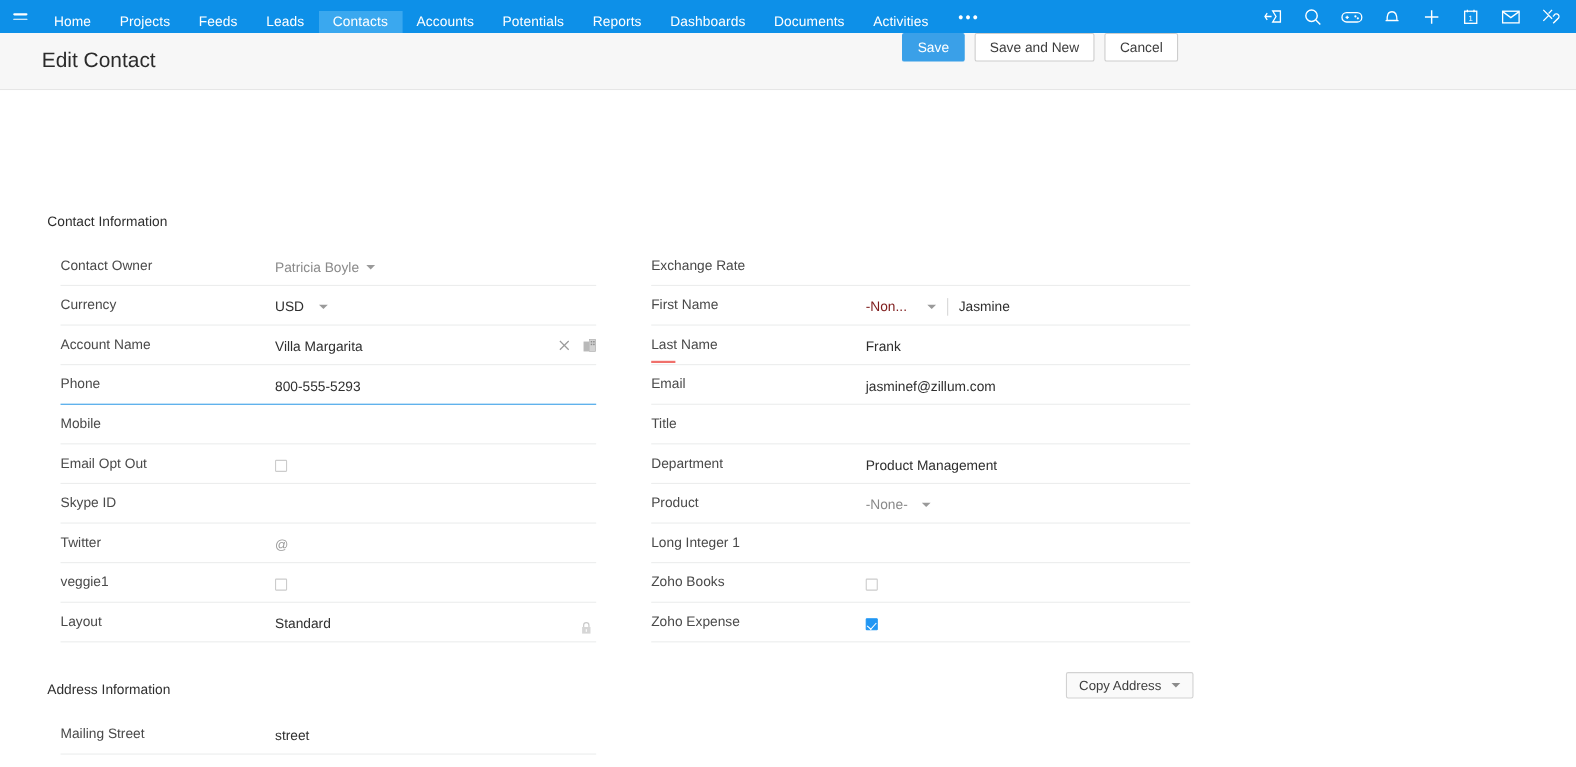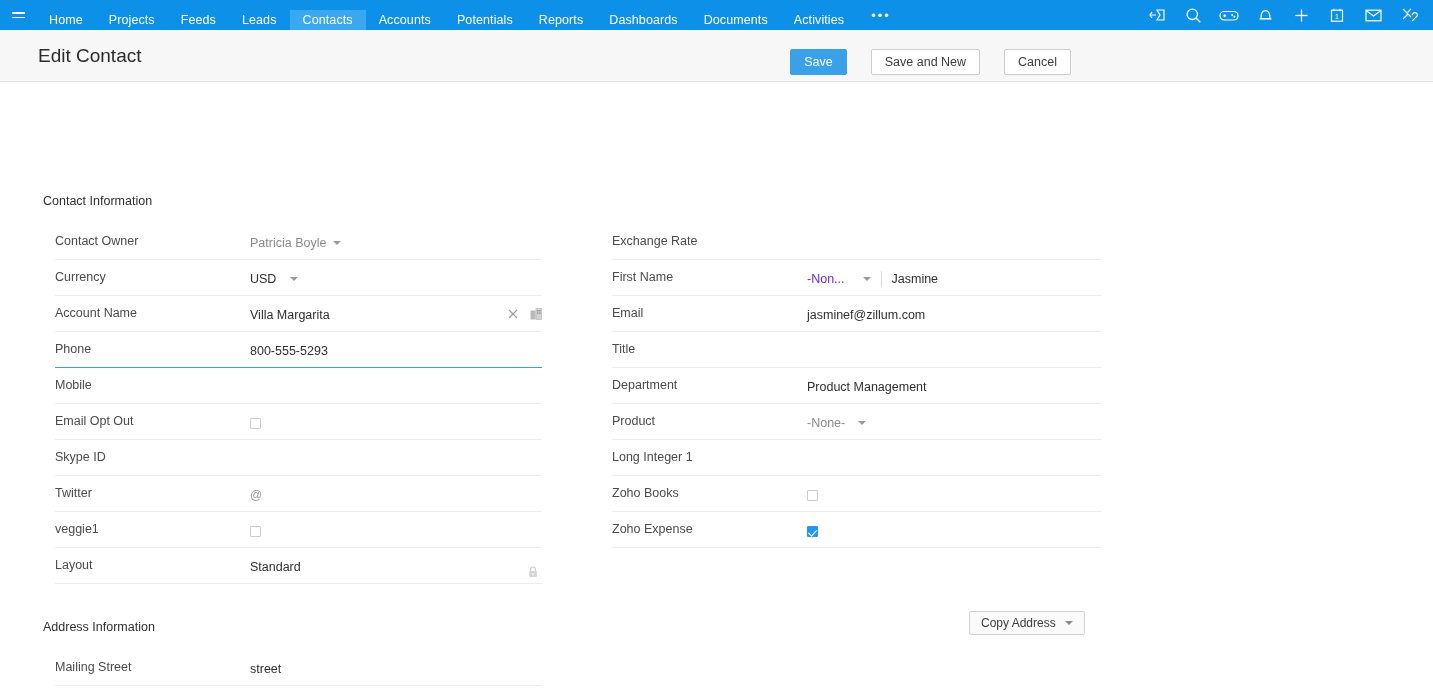--- a/index.html
+++ b/index.html
@@ -67,21 +67,21 @@
     position: relative;
   }
   #page-title {
     margin-left: 38px;
     font-size: 19px;
     color: #2b2b2b;
     font-weight: 400;
   }
   .header-actions {
     position: absolute; right: 362px; top: 0; bottom: 0;
-    display: flex; align-items: center; gap: 24px; margin-top: 12px;
+    display: flex; gap: 9px;
   }
   .btn {
     height: 26px;
     padding: 0 13px;
     font-size: 12.5px;
     border-radius: 2px;
     display: inline-flex; align-items: center; justify-content: center;
     cursor: pointer;
     white-space: nowrap;
     font-family: "Liberation Sans", sans-serif;
@@ -98,21 +98,21 @@
 
   .section-title {
     position: absolute;
     font-size: 12.5px;
     font-weight: normal;
     color: #2f2f2f;
   }
 
   .col { position: absolute; }
   .col-left  { left: 55px;  width: 487px; }
-  .col-right { left: 592px; width: 490px; margin-left: 20px; }
+  .col-right { left: 592px; width: 490px; }
 
   .frow {
     height: 36px;
     display: flex; align-items: center;
     border-bottom: 1px solid #eceded;
     position: relative;
   }
   .flabel {
     width: 195px;
     flex: 0 0 195px;
@@ -412,24 +412,30 @@
   <div class="col col-right" style="top:142px;" id="right-col">
       <div class="frow">
         <div class="flabel">Exchange Rate</div>
         <div class="fvalue">
           <span></span>
         </div>
       </div>
       <div class="frow">
         <div class="flabel">First Name</div>
         <div class="fvalue">
-          <span style="color: #6d28d9;">-Non...</span>
+          <span style="color: #7f1d1d;">-Non...</span>
           <span class="caret" style="margin-left: 18px;"></span>
           <span class="sep-bar"></span>
           <span>Jasmine</span>
+        </div>
+      </div>
+      <div class="frow">
+        <div class="flabel required">Last Name</div>
+        <div class="fvalue">
+          <span>Frank</span>
         </div>
       </div>
       <div class="frow">
         <div class="flabel">Email</div>
         <div class="fvalue">
           <span>jasminef@zillum.com</span>
         </div>
       </div>
       <div class="frow">
         <div class="flabel">Title</div>

